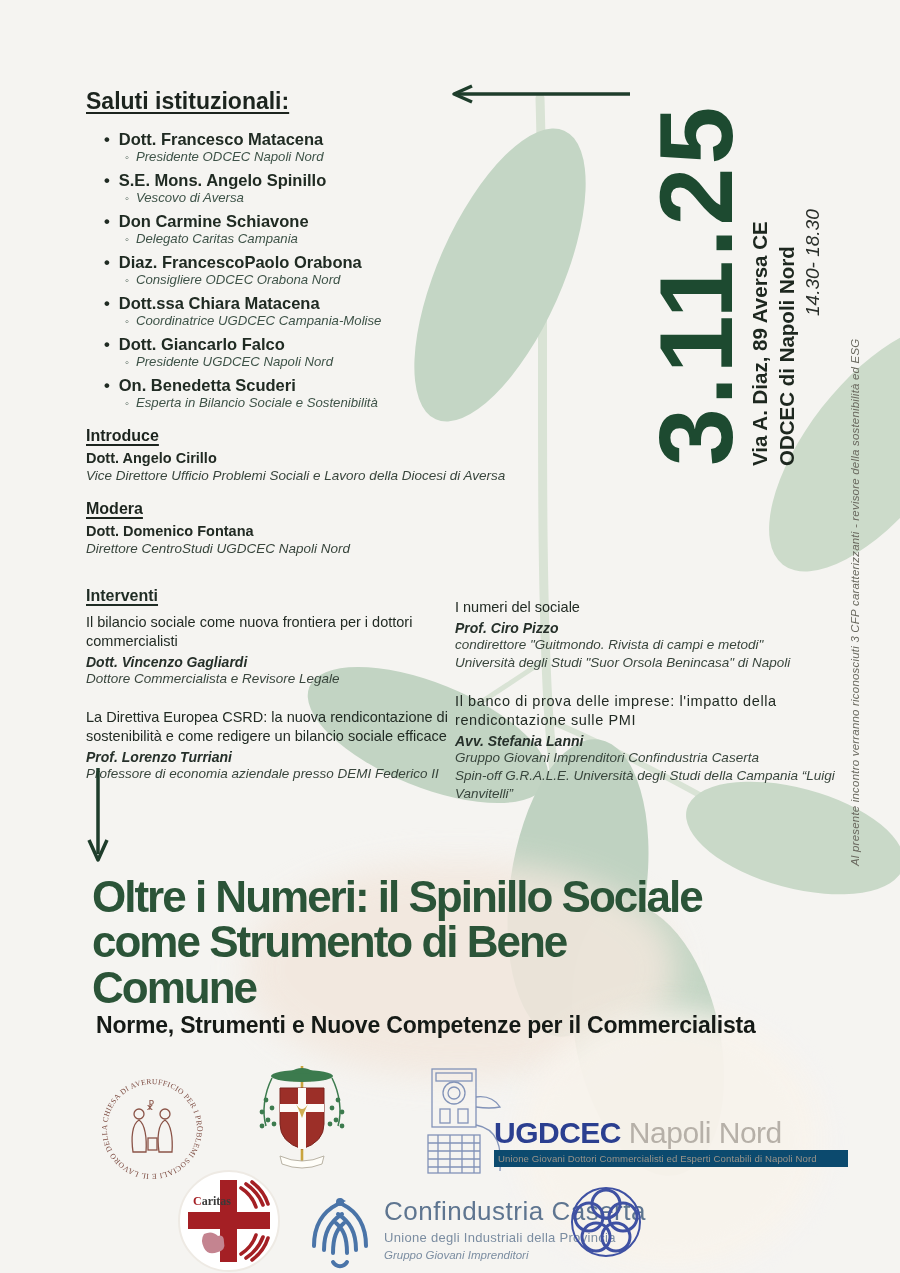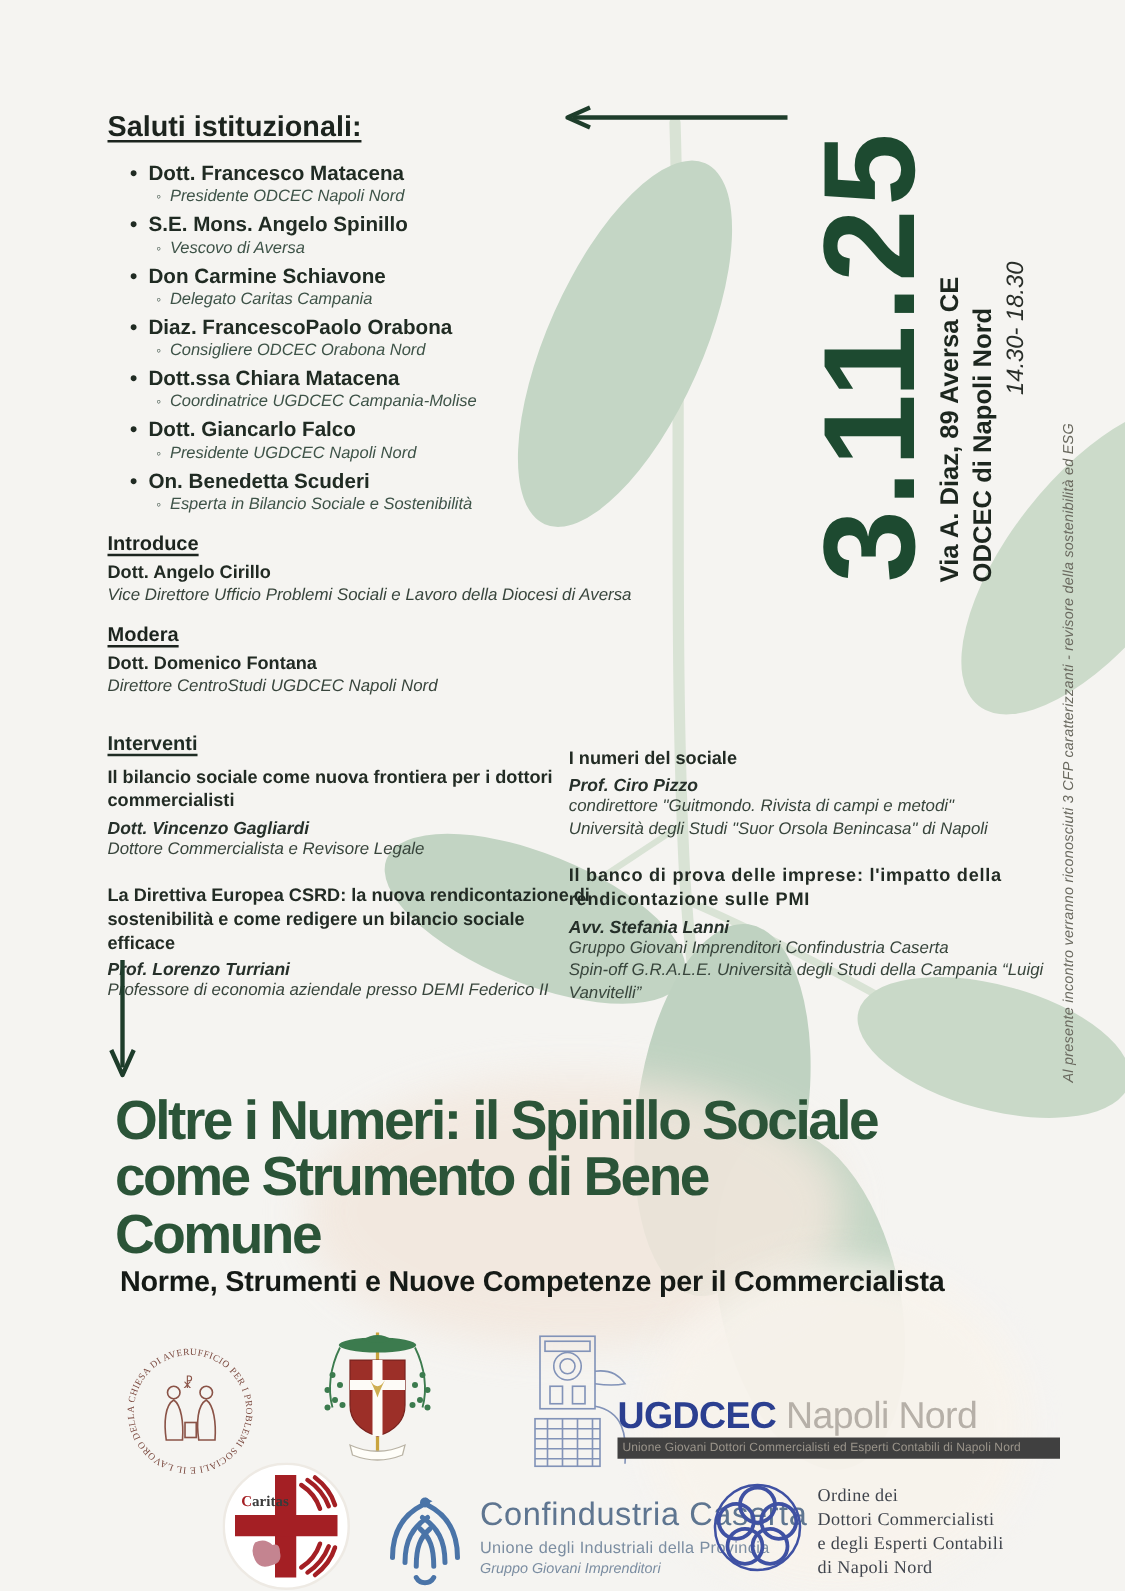--- a/index.html
+++ b/index.html
@@ -37,40 +37,40 @@
   .sect{width:420px;}
   .sect .head{font-size:16px;color:#1c241e;}
   .sect .nm{font-size:14.5px;font-weight:700;margin-top:5px;color:#212a23;}
   .sect .rl{font-size:13.5px;font-style:italic;color:#38453c;margin-top:2px;}
   .introduce{left:86px;top:427px;}
   .modera{left:86px;top:500px;}
 
   .talks-left{left:86px;top:587px;width:390px;}
   .talks-right{left:455px;top:598px;width:428px;}
   .talk{margin-bottom:20px;}
-  .t-title{font-size:14.5px;font-weight:700;color:#222b24;line-height:1.3;}
+  .t-title{font-size:14.5px;font-weight:400;color:#222b24;line-height:1.3;}
   .t-title.tracked{letter-spacing:.6px;}
   .t-speaker{font-size:14px;font-weight:700;font-style:italic;color:#26302a;margin-top:3px;}
   .t-line{font-size:13.5px;font-style:italic;color:#38453c;line-height:1.35;}
 
   
   .arrow-top{left:446px;top:82px;}
   .arrow-down{left:78px;top:762px;}
 
   
   .main-title{left:92px;top:874px;width:760px;font-weight:700;color:#2b5438;
     font-size:44px;line-height:1.03;letter-spacing:-2px;}
   .subtitle{left:96px;top:1012px;width:760px;font-weight:700;color:#151a16;
     font-size:23px;letter-spacing:-.2px;}
 
   
   .ugdcec-text{left:494px;top:1116px;font-size:30px;letter-spacing:-.5px;white-space:nowrap;}
   .ugdcec-text .acr{font-weight:700;color:#2b3f90;}
   .ugdcec-text .nn{color:#b6b0a8;font-weight:400;}
-  .ugdcec-tag{left:494px;top:1150px;width:346px;background:#404040;color:#9a948a;
+  .ugdcec-tag{left:494px;top:1150px;width:346px;background:#0c4a6e;color:#9a948a;
     font-size:9.6px;padding:3px 4px;letter-spacing:.1px;}
   .conf-text{left:384px;top:1196px;color:#5e7590;}
   .conf-name{font-size:26px;font-weight:400;letter-spacing:.5px;}
   .conf-sub{font-size:13px;color:#7b8da1;margin-top:3px;letter-spacing:.3px;}
   .conf-grp{font-size:11.5px;font-weight:400;font-style:italic;color:#7b8da1;margin-top:4px;}
   .odcec-text{left:654px;top:1188px;font-family:"Liberation Serif",serif;font-size:14.5px;
     color:#40454d;line-height:1.32;letter-spacing:.3px;}
 </style>
 </head>
 <body>
@@ -300,20 +300,14 @@
   <svg class="abs z3" style="left:568px;top:1184px" width="76" height="76" viewBox="0 0 76 76">
     <g stroke="#3f51a3" stroke-width="3" fill="none">
       <circle cx="38" cy="38" r="34" stroke-width="2"></circle>
       <circle cx="38" cy="20" r="14"></circle>
       <circle cx="55" cy="33" r="14"></circle>
       <circle cx="48" cy="53" r="14"></circle>
       <circle cx="28" cy="53" r="14"></circle>
       <circle cx="21" cy="33" r="14"></circle>
     </g>
   </svg>
-  <div class="odcec-text abs z3">
-    <div>Ordine dei</div>
-    <div>Dottori Commercialisti</div>
-    <div>e degli Esperti Contabili</div>
-    <div>di Napoli Nord</div>
-  </div>
 
 </div>
 
 </body></html>

